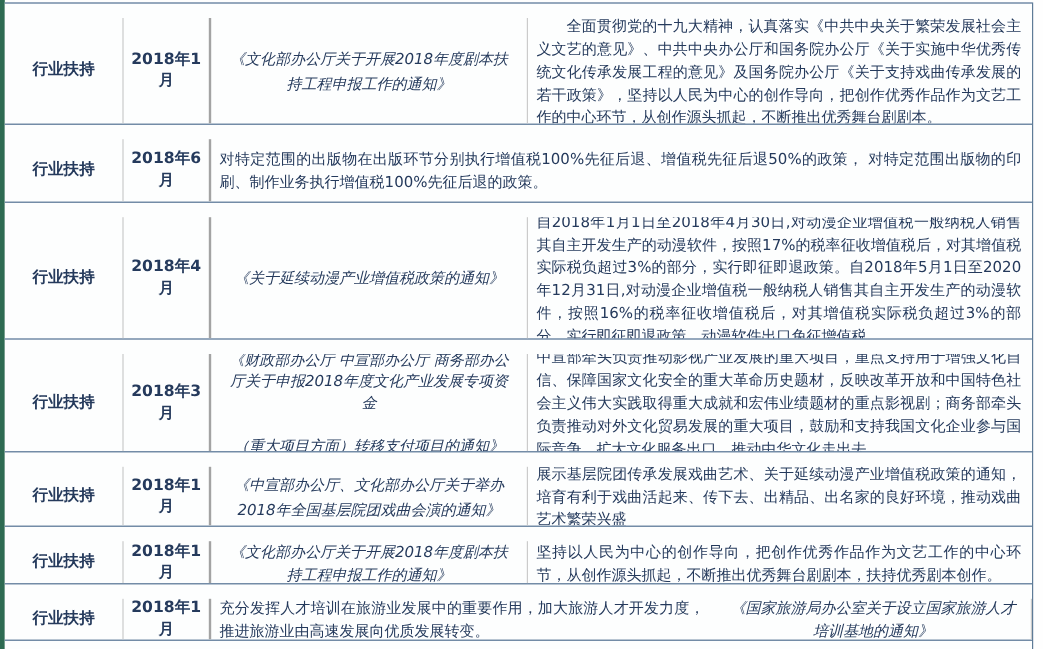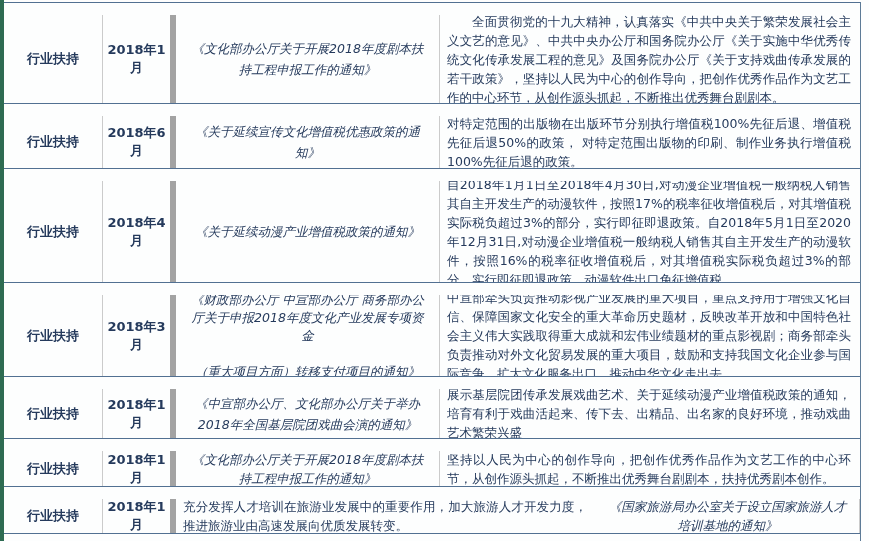--- a/index.html
+++ b/index.html
@@ -27,21 +27,21 @@
     border-top:1.5px solid #527092;
     overflow:hidden;
   }
   .cell{
     box-sizing:border-box;
     display:flex;align-items:center;justify-content:center;
     overflow:hidden;
     margin-top:12px;
   }
   .c1{width:99px;border-right:1px solid #cbcbcb;}
-  .c2{width:73px;border-right:6px solid #a3a3a3;}
+  .c2{width:73px;border-right:2px solid #a3a3a3;}
   .c3{width:264px;border-right:1px solid #cbcbcb;padding:2px 12px;font-style:italic;}
   .c4{flex:1;padding:3px 9px 3px 7px;}
   .cat-text,.date-text{
     font-size:13px;line-height:18px;text-align:center;font-weight:700;
   }
   .title-text{
     font-size:12.5px;line-height:21px;text-align:center;font-weight:500;
     white-space:pre-line;width:100%;
   }
   .desc-text{
@@ -72,23 +72,20 @@
         <div class="desc-text indent">全面贯彻党的十九大精神，认真落实《中共中央关于繁荣发展社会主义文艺的意见》、中共中央办公厅和国务院办公厅《关于实施中华优秀传统文化传承发展工程的意见》及国务院办公厅《关于支持戏曲传承发展的若干政策》，坚持以人民为中心的创作导向，把创作优秀作品作为文艺工作的中心环节，从创作源头抓起，不断推出优秀舞台剧剧本。</div>
       </div>
     </div>
 
     <div class="row" style="height:65px;">
       <div class="cell c1">
         <div class="cat-text">行业扶持</div>
       </div>
       <div class="cell c2">
         <div class="date-text">2018年6月</div>
-      </div>
-      <div class="cell c3">
-        <div class="title-text">《关于延续宣传文化增值税优惠政策的通知》</div>
       </div>
       <div class="cell c4">
         <div class="desc-text">对特定范围的出版物在出版环节分别执行增值税100%先征后退、增值税先征后退50%的政策， 对特定范围出版物的印刷、制作业务执行增值税100%先征后退的政策。</div>
       </div>
     </div>
 
     <div class="row" style="height:114px;">
       <div class="cell c1">
         <div class="cat-text">行业扶持</div>
       </div>

